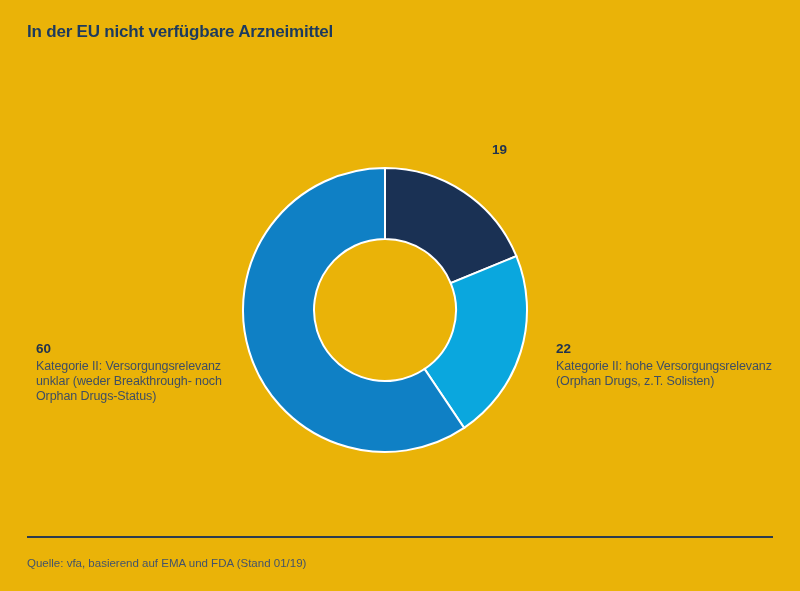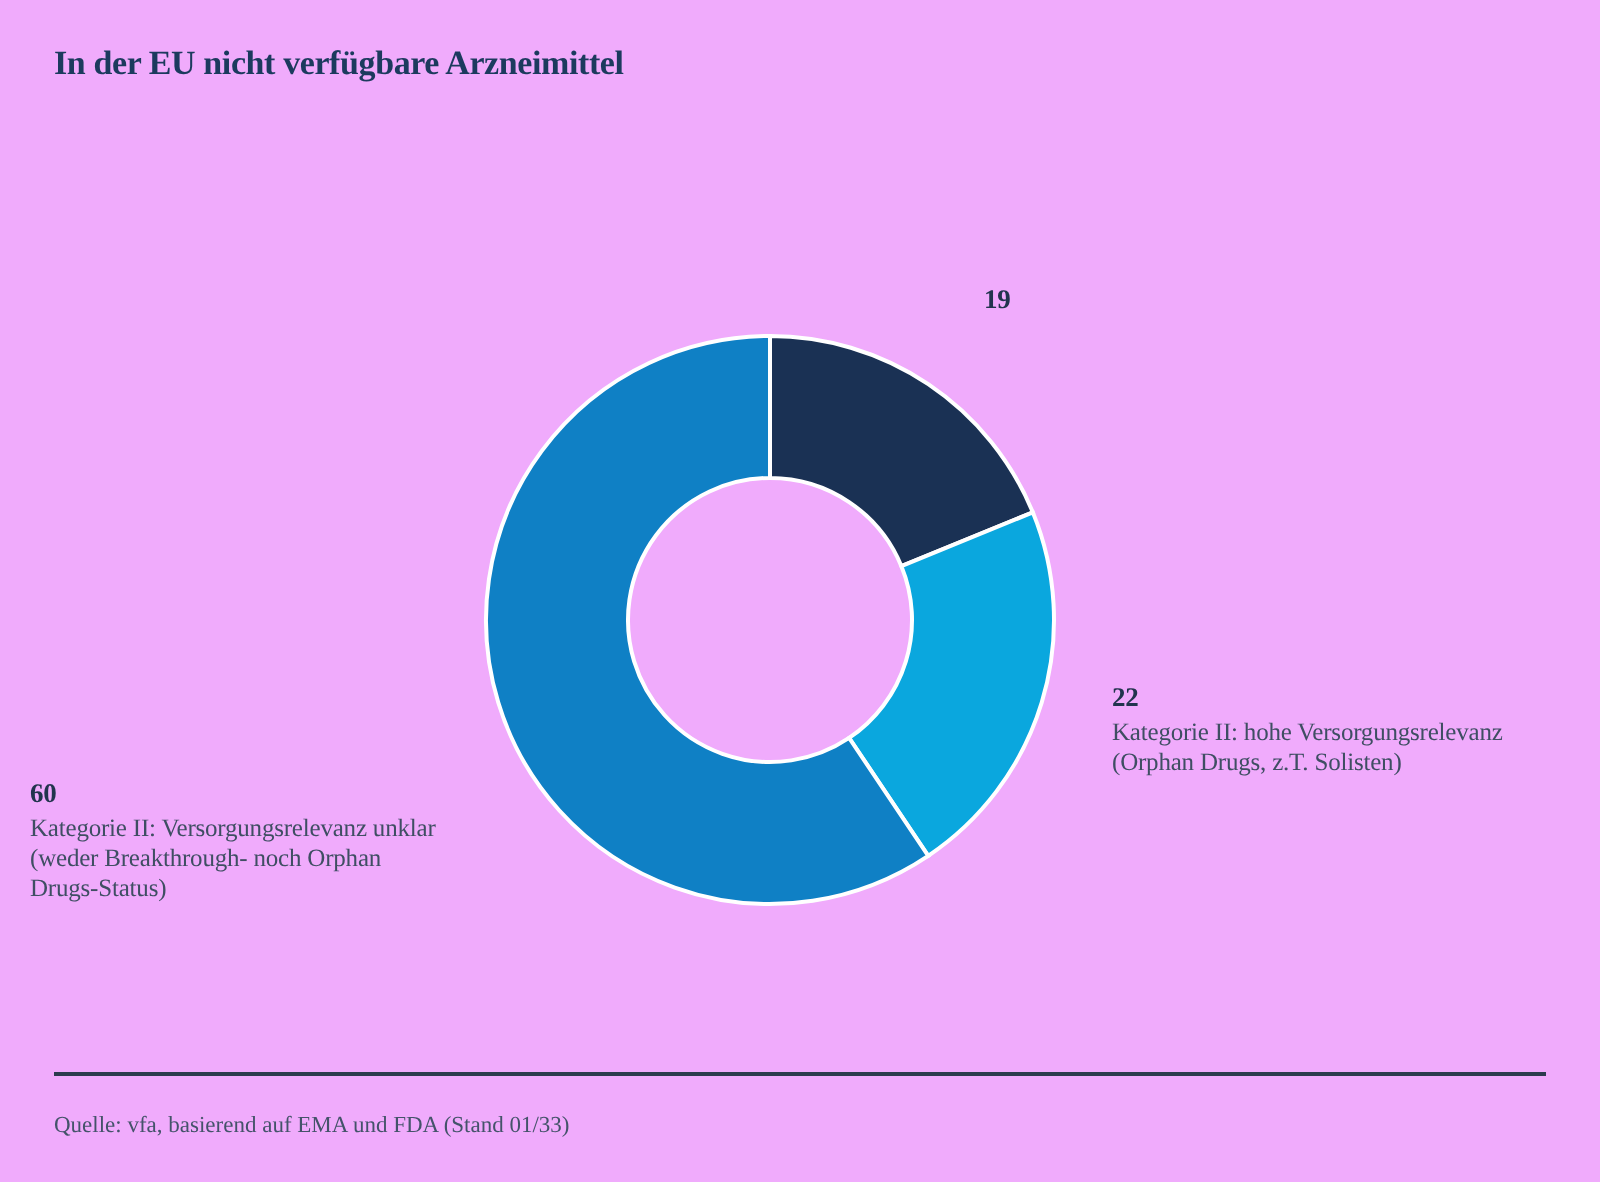--- a/index.html
+++ b/index.html
@@ -1,22 +1,22 @@
 <!DOCTYPE html>
 <html><head>
 <meta charset="utf-8">
 <style>
   html, body { margin: 0; padding: 0; background: #ffffff; }
   .page {
     position: relative;
     width: 800px;
     height: 591px;
-    background: #f0abfc;
+    background: #eab308;
     overflow: hidden;
-    font-family: Liberation Serif, serif;
+    font-family: Liberation Sans, sans-serif;
   }
   .title {
     position: absolute;
     left: 27px;
     top: 22px;
     font-size: 17px;
     font-weight: 700;
     letter-spacing: -0.2px;
     color: #1c3a5e;
   }
@@ -44,21 +44,21 @@
   }
   .seg-label .num {
     display: block;
     font-size: 13.5px;
     font-weight: 700;
     color: #22344e;
     margin-bottom: 3px;
   }
   .label-cat1 { left: 492px; top: 142px; width: 270px; }
   .label-cat2 { left: 556px; top: 341px; width: 240px; }
-  .label-cat3 { left: 15px;  top: 341px; width: 208px; margin-top: 48px; }
+  .label-cat3 { left: 36px;  top: 341px; width: 208px; }
   .footer-line {
     position: absolute;
     left: 27px;
     top: 536px;
     width: 746px;
     height: 2px;
     background: #2c3b4e;
   }
   .footer-text {
     position: absolute;
@@ -96,15 +96,15 @@
   </div>
 
   <div class="seg-label label-cat3">
     <span class="num">60</span>
     <span>Kategorie II: Versorgungsrelevanz unklar</span>
     <span>(weder Breakthrough- noch Orphan Drugs-Status)</span>
   </div>
 
   <div class="footer-line"></div>
 
-  <div class="footer-text">Quelle: vfa, basierend auf EMA und FDA (Stand 01/33)</div>
+  <div class="footer-text">Quelle: vfa, basierend auf EMA und FDA (Stand 01/19)</div>
 
 </div>
 
 </body></html>

